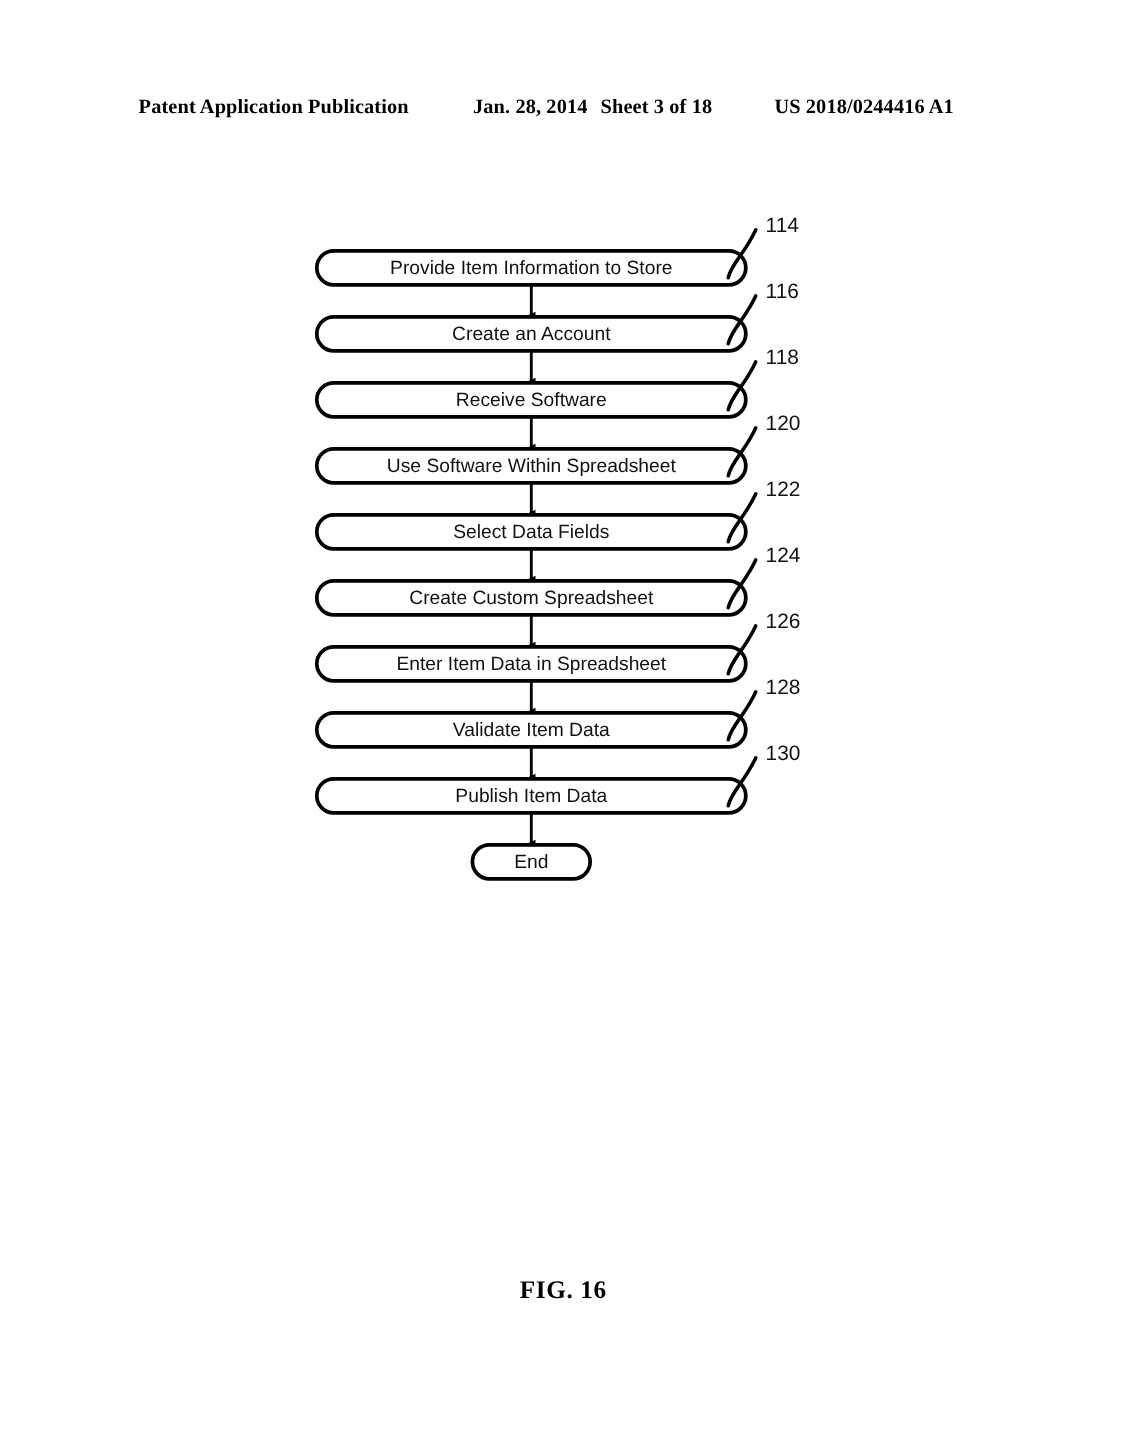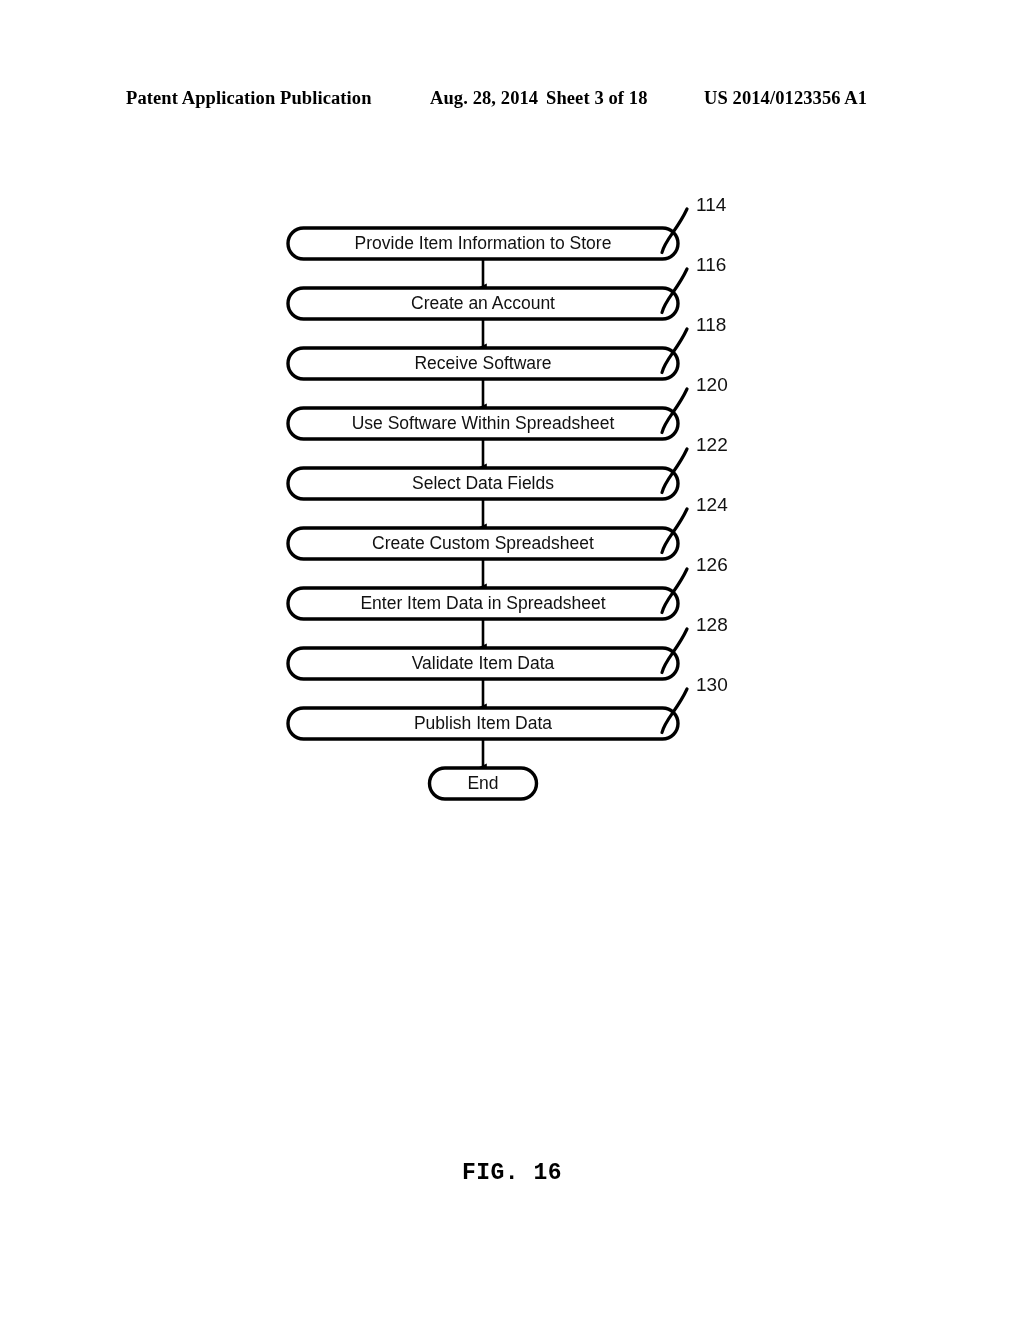--- a/index.html
+++ b/index.html
@@ -62,34 +62,34 @@
     text-anchor: start;
     dominant-baseline: middle;
   }
 
   .fig-caption {
     position: absolute;
     left: 0;
     top: 1160px;
     width: 1024px;
     text-align: center;
-    font-family: Liberation Mono, monospace;
+    font-family: Liberation Serif, serif;
     font-weight: bold;
     font-size: 23px;
     letter-spacing: 0.5px;
   }
 </style>
 </head>
 <body>
 
 <div class="page-header">
   <span class="hdr-pub">Patent Application Publication</span>
-  <span class="hdr-date">Aug. 28, 2014</span>
+  <span class="hdr-date">Jan. 28, 2014</span>
   <span class="hdr-sheet">Sheet 3 of 18</span>
-  <span class="hdr-num">US 2014/0123356 A1</span>
+  <span class="hdr-num">US 2018/0244416 A1</span>
 </div>
 
 <div class="figure">
   <svg id="flow-svg" width="1024" height="1320" viewBox="0 0 1024 1320" xmlns="http://www.w3.org/2000/svg">
     <defs>
       <marker id="arrowhead" markerWidth="9" markerHeight="9" refX="4.2" refY="4.4" orient="auto" markerUnits="userSpaceOnUse">
         <path d="M0.6,0.6 L7.8,0.6 L4.2,8.2 Z" fill="#000000"></path>
       </marker>
     </defs>
     <g id="flow-group">

